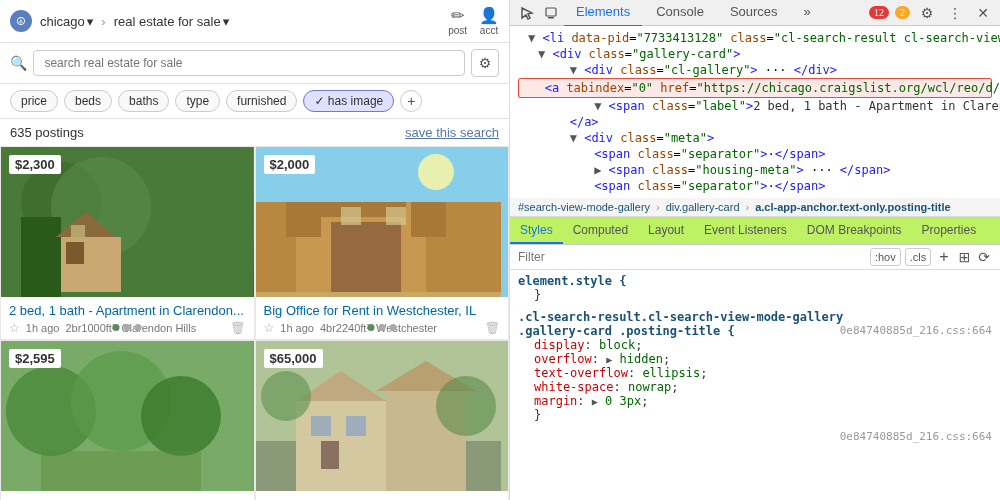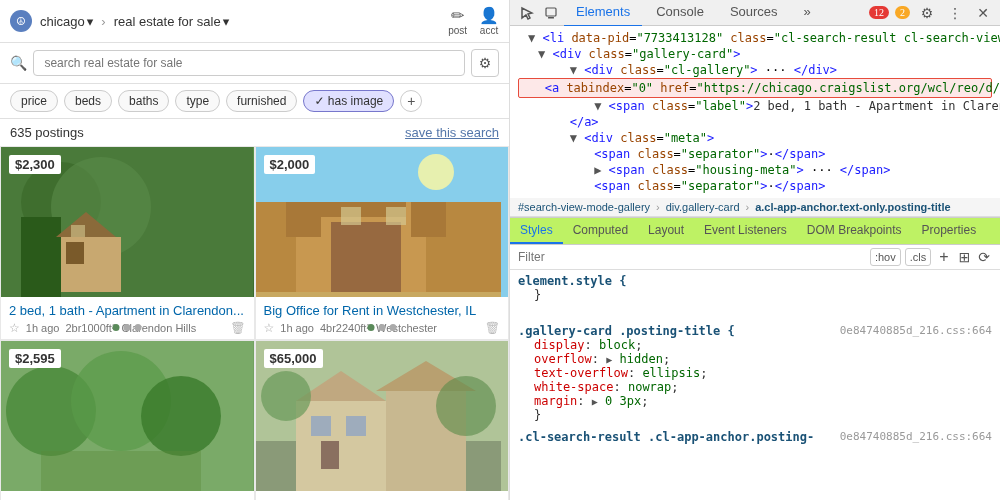--- a/index.html
+++ b/index.html
@@ -352,30 +352,29 @@
       </div>
     </div>
 
     <div class="styles-content">
       <div class="style-block">
         <span class="style-selector">element.style {</span><br>
         <span class="style-prop">}</span>
       </div>
 
       <div class="style-block">
-        <br>
+        <span class="style-selector">.cl-search-result.cl-search-view-mode-gallery</span><br>
         <span class="style-selector">.gallery-card .posting-title {</span>
         <span class="style-source">0e84740885d_216.css:664</span><br>
         <div class="style-prop"><span class="style-propname">display</span>: <span class="style-propval">block</span>;</div>
         <div class="style-prop"><span class="style-propname">overflow</span>: <span class="style-triangle">▶</span> <span class="style-propval">hidden</span>;</div>
         <div class="style-prop"><span class="style-propname">text-overflow</span>: <span class="style-propval">ellipsis</span>;</div>
         <div class="style-prop"><span class="style-propname">white-space</span>: <span class="style-propval">nowrap</span>;</div>
         <div class="style-prop"><span class="style-propname">margin</span>: <span class="style-triangle">▶</span> <span class="style-propval">0 3px</span>;</div>
         <span class="style-prop">}</span>
       </div>
 
       <div class="style-block">
-        <span class="style-selector">.cl-search-result .cl-app-anchor.posting-</span>
         <span class="style-source">0e84740885d_216.css:664</span>
       </div>
     </div>
   </div>
 </div>
 
 </body></html>

